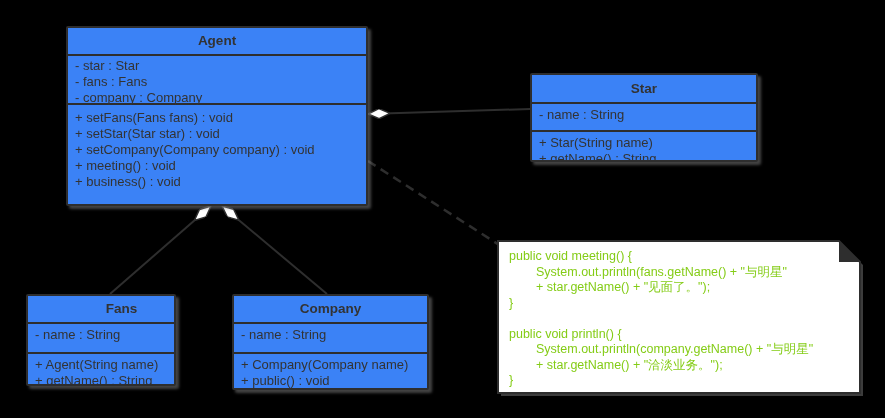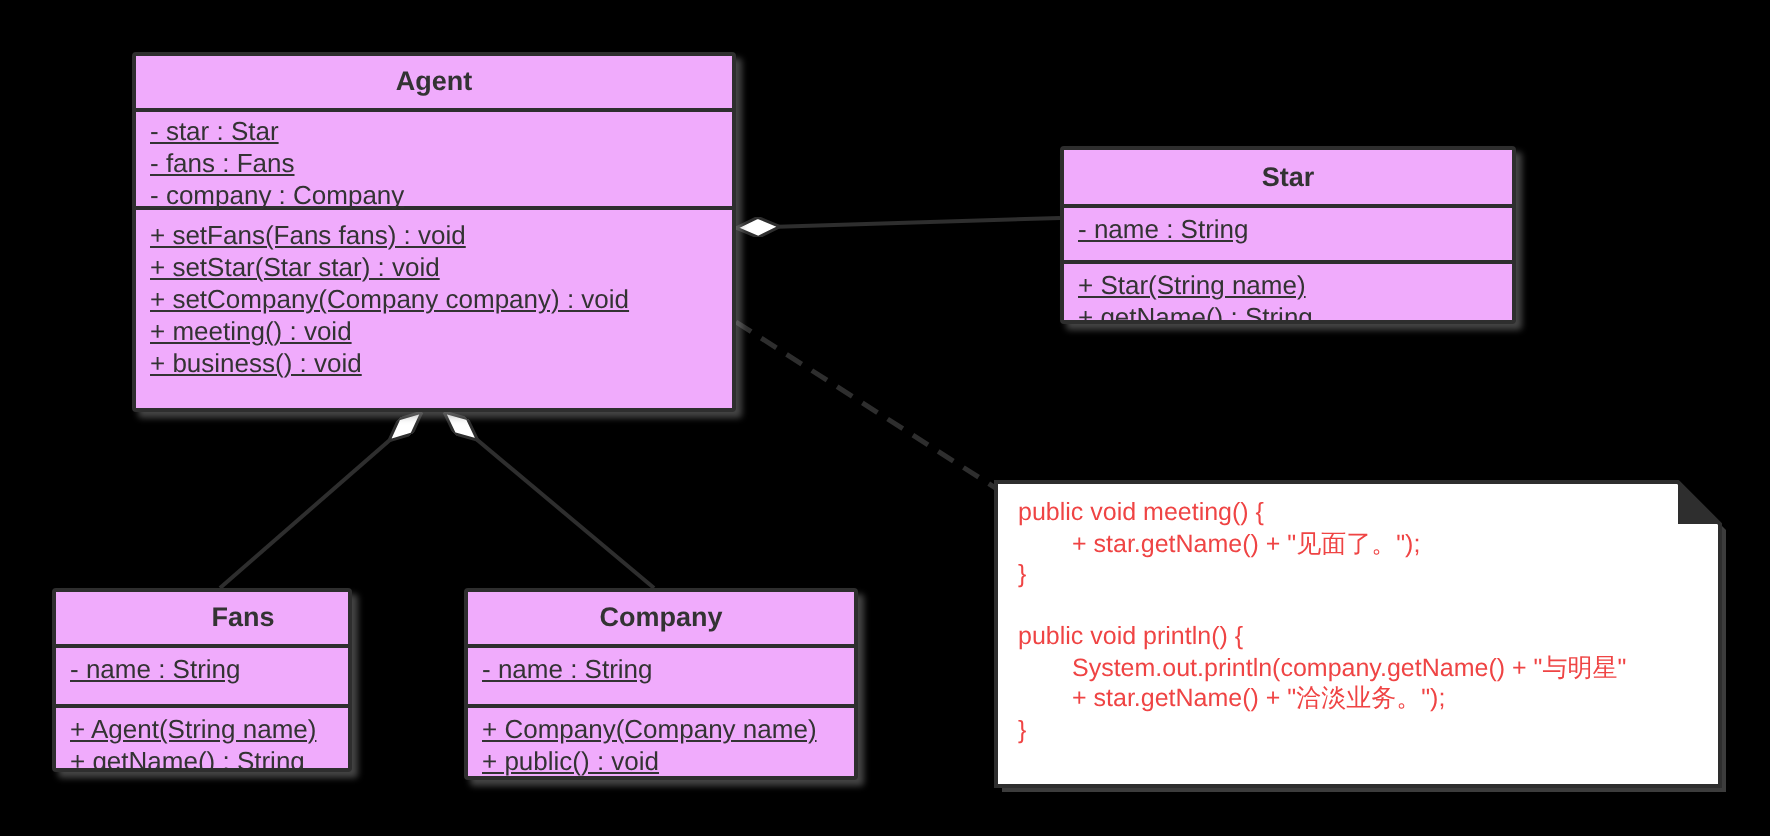--- a/index.html
+++ b/index.html
@@ -2,30 +2,30 @@
 <html><head>
 <meta charset="utf-8">
 <style>
   html,body{margin:0;padding:0;background:#000;}
   .canvas{
     position:relative;width:885px;height:418px;background:#000;overflow:hidden;
     font-family:"Liberation Sans","DejaVu Sans",sans-serif;color:#333;
   }
   svg.layer{position:absolute;left:0;top:0;width:885px;height:418px;}
   .cls{
-    position:absolute;box-sizing:border-box;background:#f0abfc;border:2px solid #2e2e2e;
+    position:absolute;box-sizing:border-box;background:#3b82f6;border:2px solid #2e2e2e;
     border-radius:2px;overflow:hidden;box-shadow:3px 3px 3px rgba(150,150,150,.45);
   }
   .cls .hd{
     box-sizing:border-box;border-bottom:2px solid #2e2e2e;text-align:center;
     font-weight:bold;font-size:13.5px;
   }
   .cls .sec{box-sizing:border-box;padding:3px 7px 0;font-size:13px;line-height:16px;}
   .cls .sec.mid{border-bottom:2px solid #2e2e2e;}
-  .cls .ln{white-space:nowrap;text-decoration:underline;}
+  .cls .ln{white-space:nowrap;}
   
   #agent{left:66px;top:26px;width:302px;height:180px;}
   #agent .hd{height:28px;line-height:26px;}
   #agent .attrs{height:49px;padding-top:2px;}
   #agent .methods{height:101px;padding-top:5px;}
   
   #star{left:530px;top:73px;width:228px;height:89px;}
   #star .hd{height:29px;line-height:27px;}
   #star .attrs{height:28px;}
   #star .methods{height:34px;line-height:15.5px;}
@@ -35,21 +35,21 @@
   #fans .attrs{height:30px;}
   #fans .methods{height:30px;line-height:15.5px;}
   
   #company{left:232px;top:294px;width:197px;height:96px;}
   #company .hd{height:28px;line-height:26px;}
   #company .attrs{height:30px;}
   #company .methods{height:34px;line-height:15.5px;}
   
   .note-text{
     position:absolute;left:509px;top:249px;width:340px;
-    font-size:12.5px;line-height:15.5px;color:#ef4444;
+    font-size:12.5px;line-height:15.5px;color:#84cc16;
   }
   .note-text .ln{white-space:nowrap;min-height:15.5px;}
   .note-text .ind{padding-left:27px;}
 </style>
 </head>
 <body>
 
 <div class="canvas">
 
   <svg class="layer" viewBox="0 0 885 418">
@@ -118,20 +118,21 @@
       <div class="ln">- name : String</div>
     </div>
     <div class="sec methods">
       <div class="ln">+ Company(Company name)</div>
       <div class="ln">+ public() : void</div>
     </div>
   </div>
 
   <div class="note-text">
     <div class="ln">public void meeting() {</div>
+    <div class="ln ind">System.out.println(fans.getName() + "与明星"</div>
     <div class="ln ind">+ star.getName() + "见面了。");</div>
     <div class="ln">}</div>
     <div class="ln"></div>
     <div class="ln">public void println() {</div>
     <div class="ln ind">System.out.println(company.getName() + "与明星"</div>
     <div class="ln ind">+ star.getName() + "洽淡业务。");</div>
     <div class="ln">}</div>
   </div>
 
 </div>

